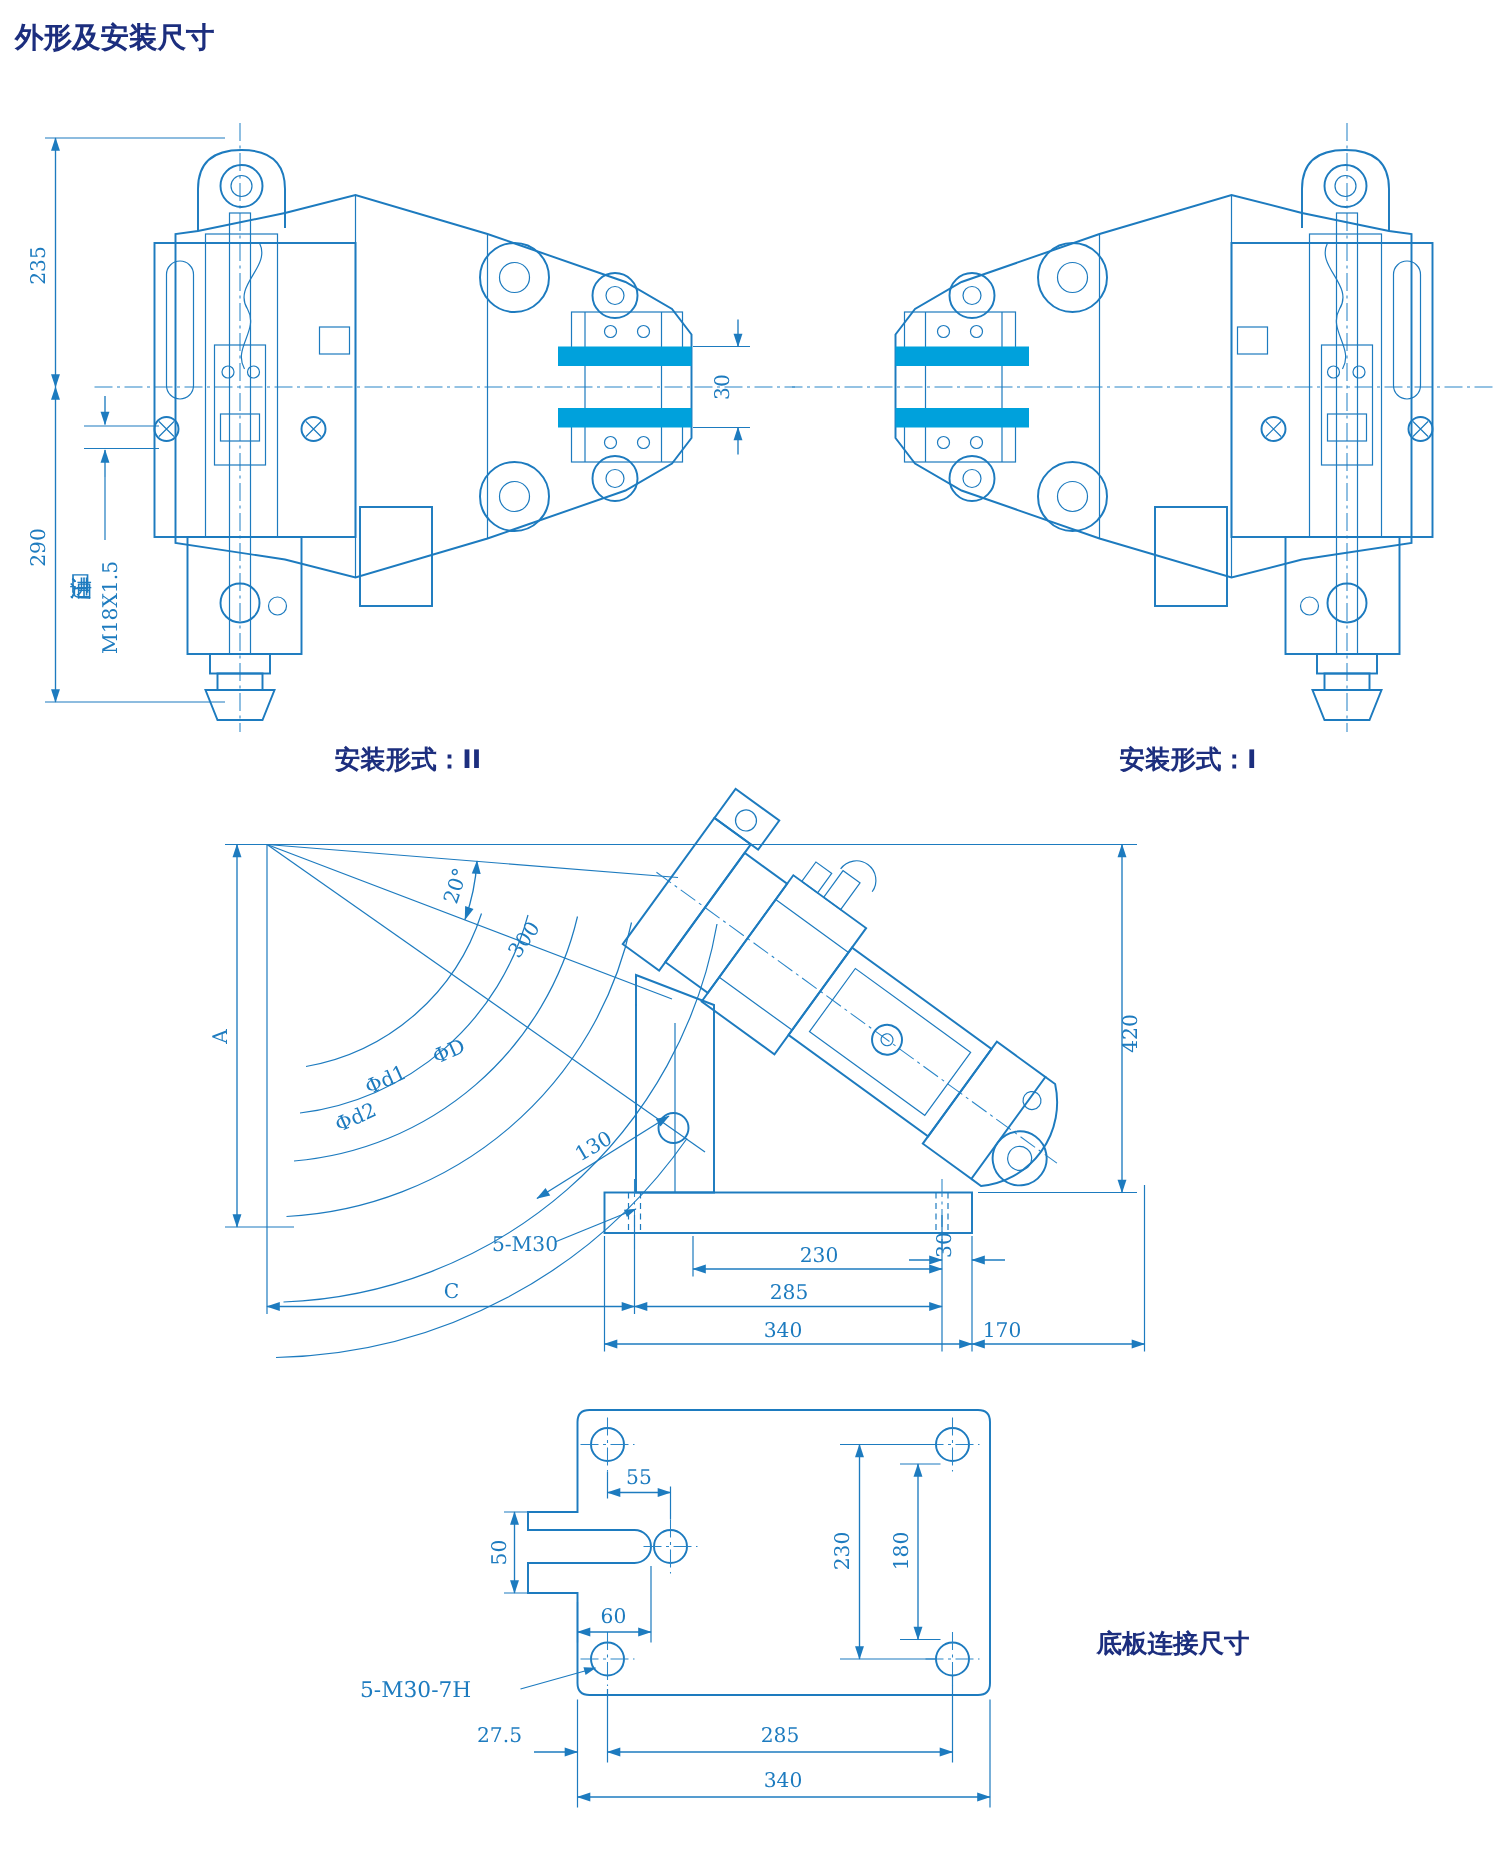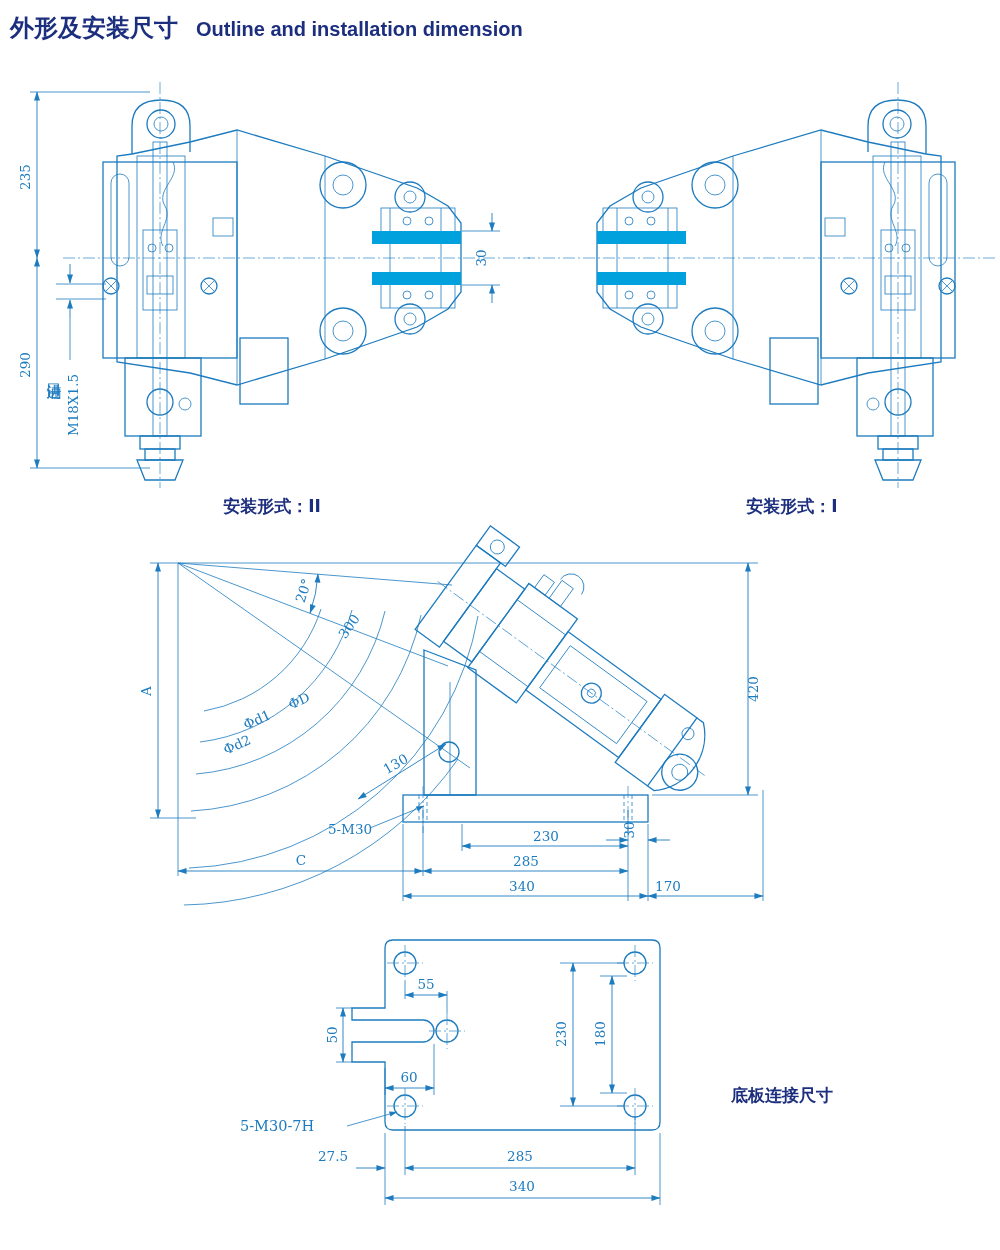--- a/index.html
+++ b/index.html
@@ -1,38 +1,37 @@
 <!DOCTYPE html>
 <html><head>
 <meta charset="utf-8">
 <style>
   html,body{margin:0;padding:0;background:#ffffff;}
   body{width:1000px;height:1250px;position:relative;font-family:"Liberation Sans",sans-serif;overflow:hidden;}
   .title-row{position:absolute;left:10px;top:12px;display:flex;gap:18px;align-items:baseline;color:#1c2e7e;}
-  .title-zh{font-size:24px;font-weight:bold;font-family:"DejaVu Sans","Liberation Sans",sans-serif;}
+  .title-zh{font-size:19px;font-weight:bold;font-family:"DejaVu Sans","Liberation Sans",sans-serif;}
   .title-en{font-size:20px;font-weight:bold;font-family:"Liberation Sans",sans-serif;}
   svg{position:absolute;left:0;top:0;}
   .ln{fill:none;stroke:#1d7bbf;stroke-width:1.3;}
   .ln2{fill:none;stroke:#1d7bbf;stroke-width:0.8;}
   .cl{fill:none;stroke:#2b86c8;stroke-width:0.7;stroke-dasharray:12 3 2 3;}
   .dash{stroke-dasharray:4 3;}
   .dim{fill:none;stroke:#1d7bbf;stroke-width:0.9;}
   .cy{fill:#00a1dc;stroke:none;}
   text{font-family:"DejaVu Serif","Liberation Serif",serif;}
   .dimtxt{fill:#1d7bbf;font-size:13.5px;}
   .cjk{font-family:"DejaVu Sans","Liberation Sans",sans-serif;}
   .captxt{fill:#1c2e7e;font-size:17px;font-weight:bold;font-family:"DejaVu Sans","Liberation Sans",sans-serif;}
   .vert{writing-mode:vertical-rl;text-orientation:upright;}
 </style>
 </head>
 <body>
 
 <div class="title-row">
   <span class="title-zh">外形及安装尺寸</span>
-  <span class="title-en">Outline and installation dimension</span>
 </div>
 
 <svg width="1000" height="1250" viewBox="0 0 1000 1250">
   <defs>
     <marker id="mA" viewBox="0 0 10 8" refX="9.5" refY="4" markerWidth="11" markerHeight="8" orient="auto-start-reverse">
       <path d="M0,0.7 L10,4 L0,7.3 Z" fill="#1d7bbf"></path>
     </marker>
 
     <g id="cal">
       <path class="cl" d="M-22,168 H445"></path>

